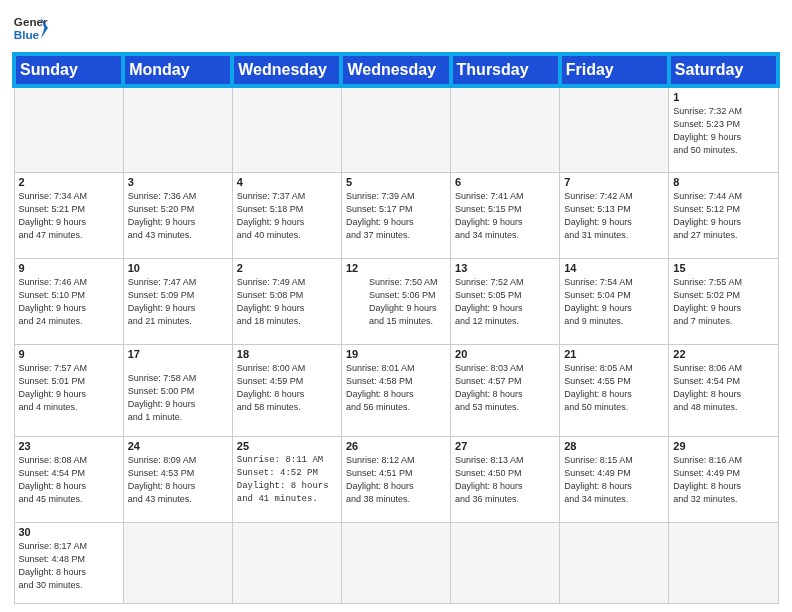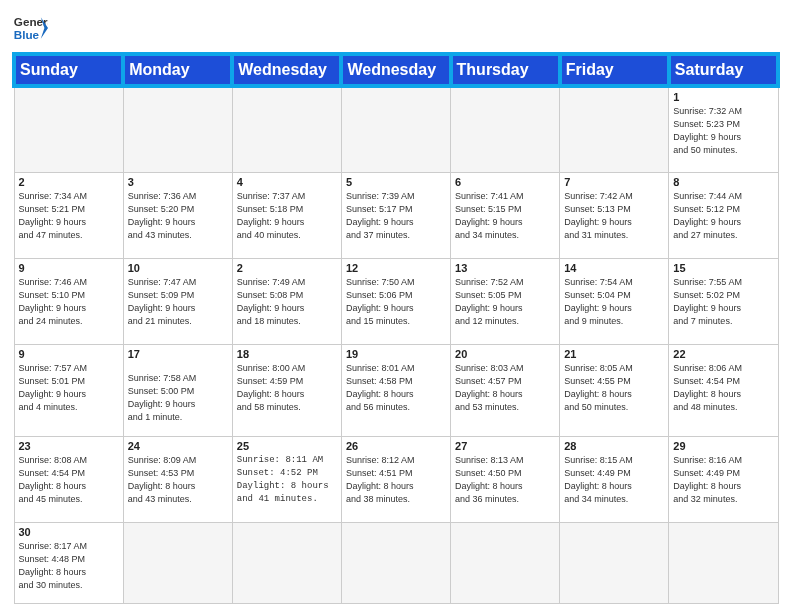--- a/index.html
+++ b/index.html
@@ -203,21 +203,21 @@
           </td>
           <td>
             <span class="day-number">2</span>
             <div class="day-info" style="white-space: pre-line;">Sunrise: 7:49 AM
 Sunset: 5:08 PM
 Daylight: 9 hours
 and 18 minutes.</div>
           </td>
           <td>
             <span class="day-number">12</span>
-            <div class="day-info" style="white-space: pre-line;">Sunrise: 7:50 AM
+            <div class="day-info" style="white-space: pre-line; margin-left: 23px;">Sunrise: 7:50 AM
 Sunset: 5:06 PM
 Daylight: 9 hours
 and 15 minutes.</div>
           </td>
           <td>
             <span class="day-number">13</span>
             <div class="day-info" style="white-space: pre-line;">Sunrise: 7:52 AM
 Sunset: 5:05 PM
 Daylight: 9 hours
 and 12 minutes.</div>

